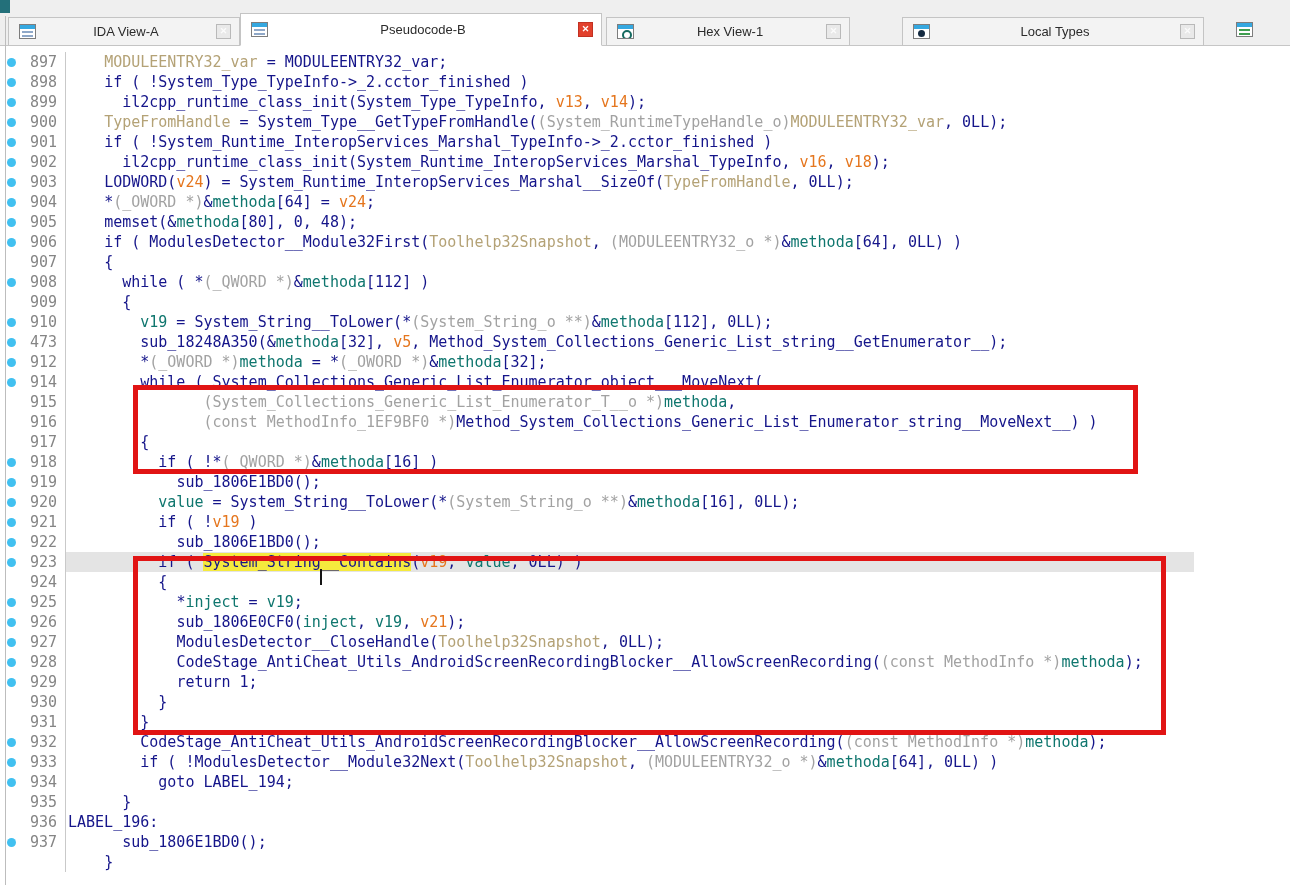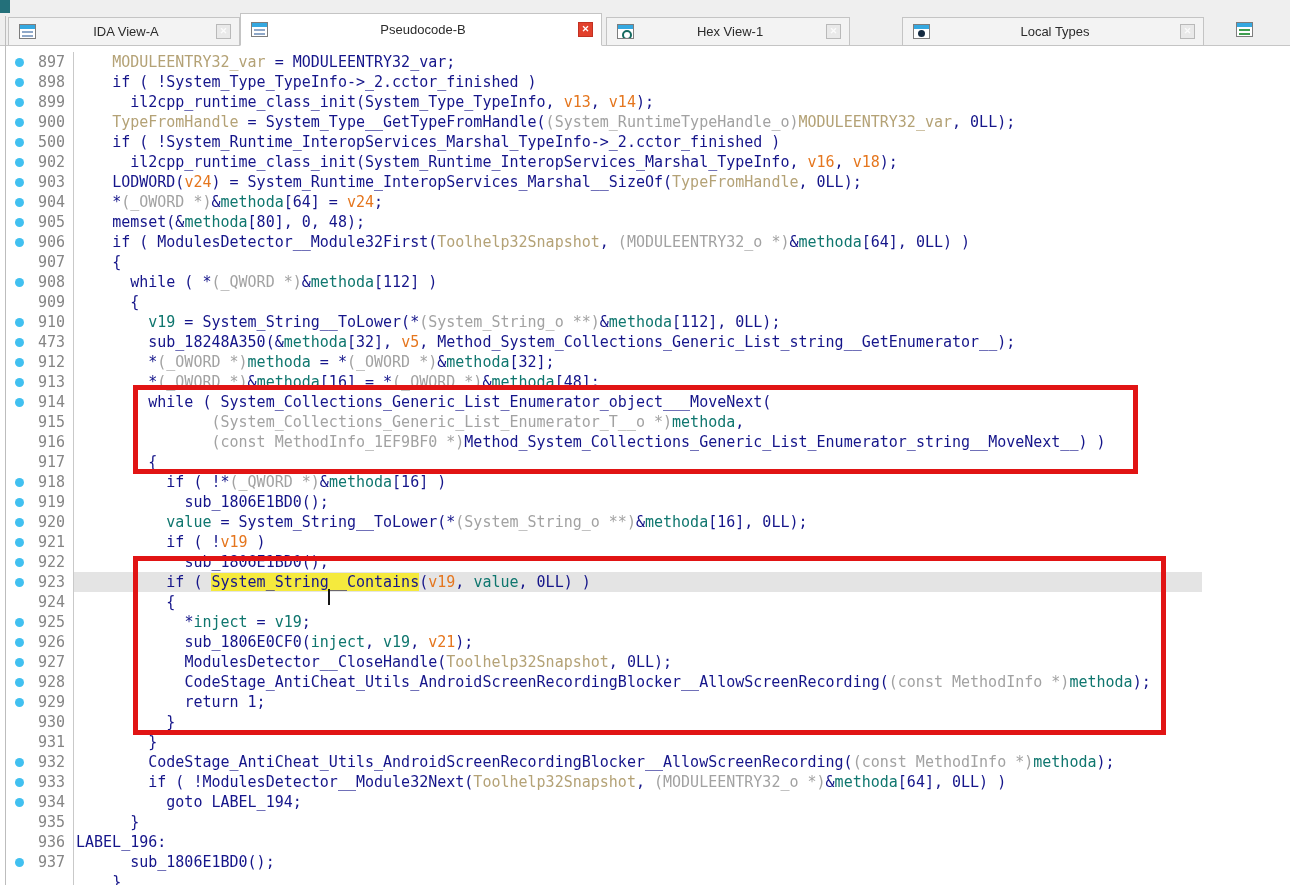--- a/index.html
+++ b/index.html
@@ -51,21 +51,21 @@
   }
   .winicon.types .ball{
     position:absolute;top:5px;left:4px;width:7px;height:7px;border-radius:50%;
     background:#142a40;
   }
   .winicon.struct .l1{background:#3f9e4f}
   .winicon.struct .l2{background:#3f9e4f}
   .standalone-icon{position:absolute;bottom:8px;}
   
   .codearea{
-    position:absolute;top:46px;left:8px;width:1194px;height:839px;overflow:hidden;
+    position:absolute;top:46px;left:0;width:1194px;height:839px;overflow:hidden;
     font-family:"DejaVu Sans Mono","Liberation Mono",monospace;
     font-size:15px;
   }
   #code-rows{padding-top:6px;}
   .row{display:flex;height:20px;line-height:20px;}
   .gutter{
     flex:0 0 66px;width:66px;display:flex;align-items:center;
     border-right:1px solid #c9c9c9;box-sizing:border-box;background:#ffffff;
   }
   .dotcell{width:22px;flex:0 0 22px;display:flex;justify-content:center;align-items:center;}
@@ -178,21 +178,21 @@
           </span>
           <span class="lnum">900</span>
         </div>
         <div class="codetext">    <span class="s-t">TypeFromHandle</span><span class="s-k"> = System_Type__GetTypeFromHandle(</span><span class="s-g">(System_RuntimeTypeHandle_o)</span><span class="s-t">MODULEENTRY32_var</span><span class="s-k">, 0LL);</span></div>
       </div>
       <div class="row">
         <div class="gutter">
           <span class="dotcell">
             <span class="bpdot"></span>
           </span>
-          <span class="lnum">500</span>
+          <span class="lnum">901</span>
         </div>
         <div class="codetext">    <span class="s-k">if ( !System_Runtime_InteropServices_Marshal_TypeInfo-&gt;_2.cctor_finished )</span></div>
       </div>
       <div class="row">
         <div class="gutter">
           <span class="dotcell">
             <span class="bpdot"></span>
           </span>
           <span class="lnum">902</span>
         </div>
@@ -276,29 +276,20 @@
         <div class="codetext">        <span class="s-k">sub_18248A350(&amp;</span><span class="s-v">methoda</span><span class="s-k">[32], </span><span class="s-o">v5</span><span class="s-k">, Method_System_Collections_Generic_List_string__GetEnumerator__);</span></div>
       </div>
       <div class="row">
         <div class="gutter">
           <span class="dotcell">
             <span class="bpdot"></span>
           </span>
           <span class="lnum">912</span>
         </div>
         <div class="codetext">        <span class="s-k">*</span><span class="s-g">(_OWORD *)</span><span class="s-v">methoda</span><span class="s-k"> = *</span><span class="s-g">(_OWORD *)</span><span class="s-k">&amp;</span><span class="s-v">methoda</span><span class="s-k">[32];</span></div>
-      </div>
-      <div class="row">
-        <div class="gutter">
-          <span class="dotcell">
-            <span class="bpdot"></span>
-          </span>
-          <span class="lnum">913</span>
-        </div>
-        <div class="codetext">        <span class="s-k">*</span><span class="s-g">(_OWORD *)</span><span class="s-k">&amp;</span><span class="s-v">methoda</span><span class="s-k">[16] = *</span><span class="s-g">(_OWORD *)</span><span class="s-k">&amp;</span><span class="s-v">methoda</span><span class="s-k">[48];</span></div>
       </div>
       <div class="row">
         <div class="gutter">
           <span class="dotcell">
             <span class="bpdot"></span>
           </span>
           <span class="lnum">914</span>
         </div>
         <div class="codetext">        <span class="s-k">while ( System_Collections_Generic_List_Enumerator_object___MoveNext(</span></div>
       </div>

